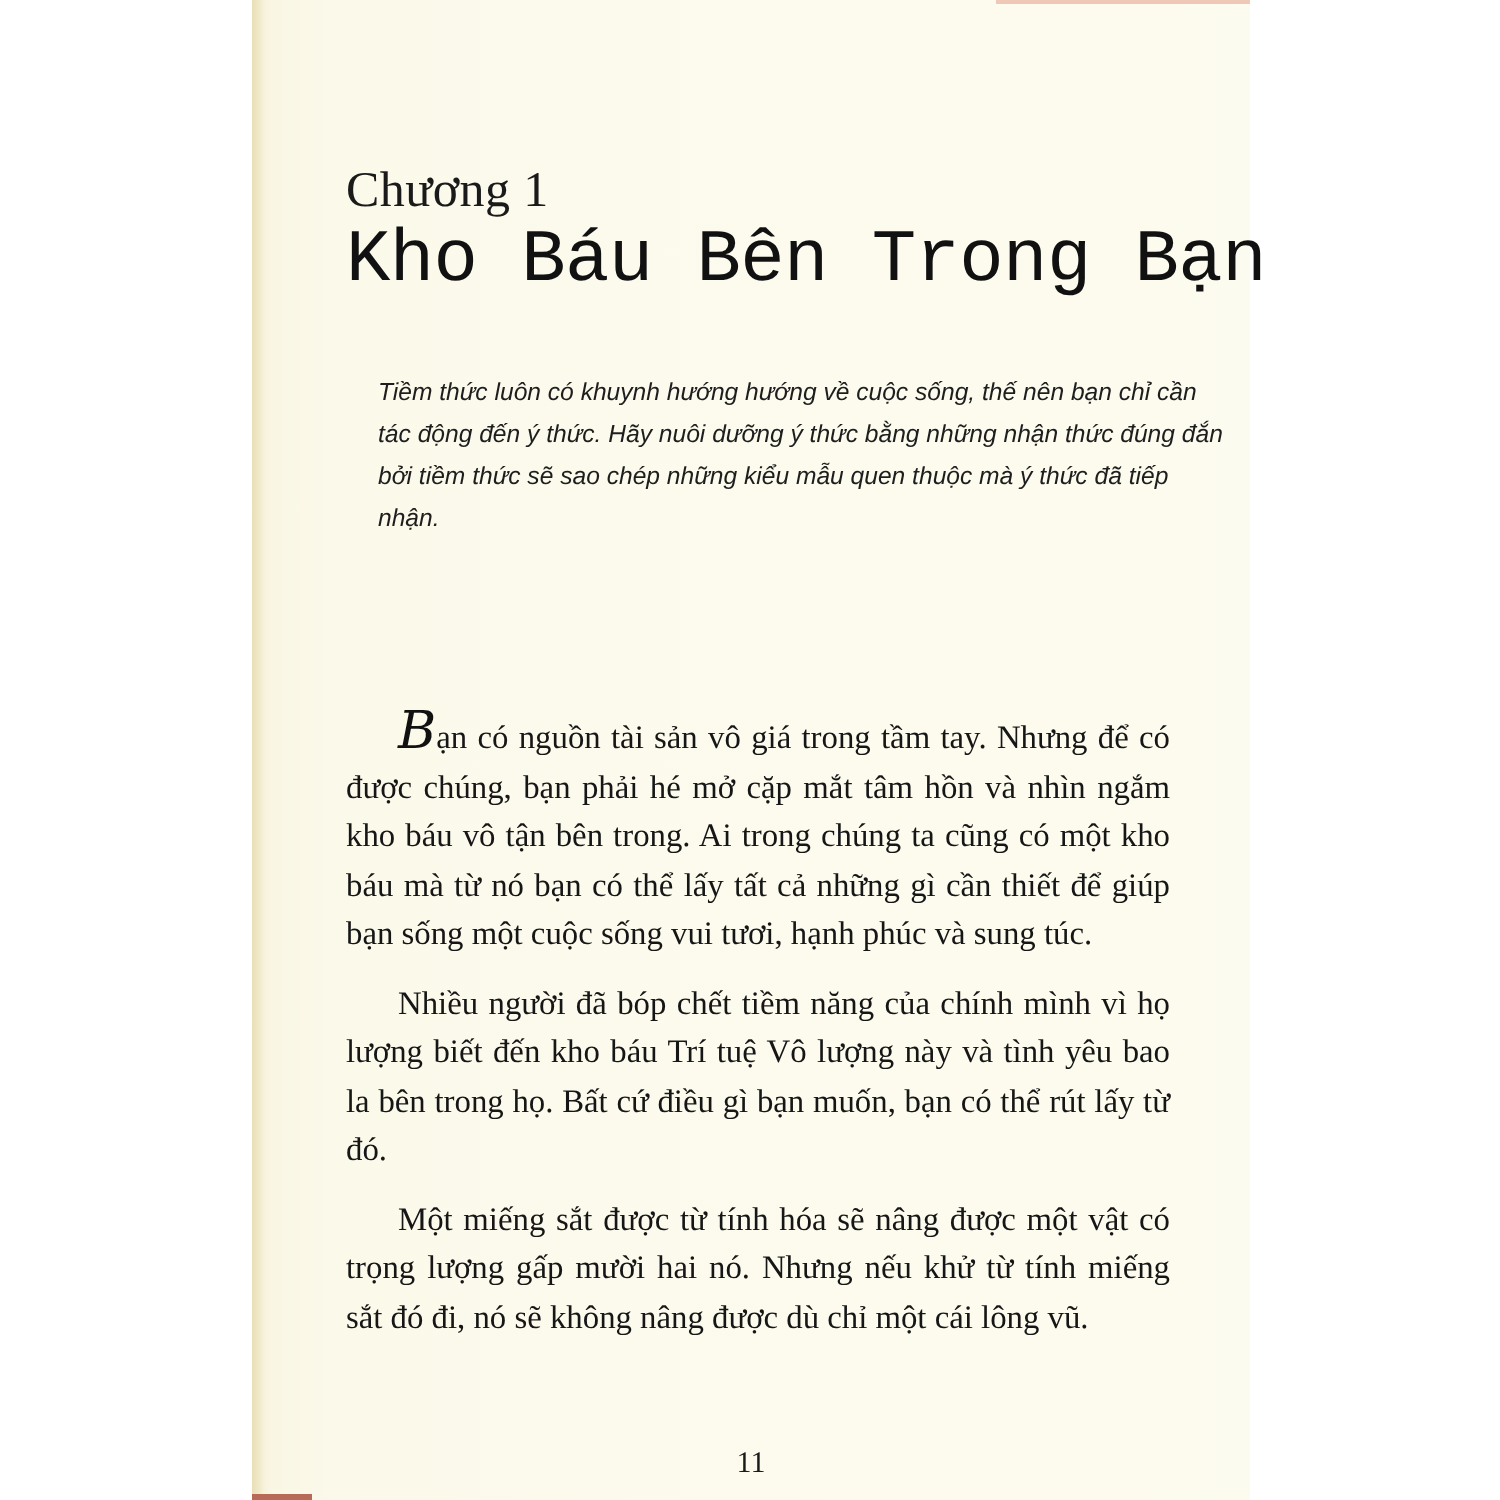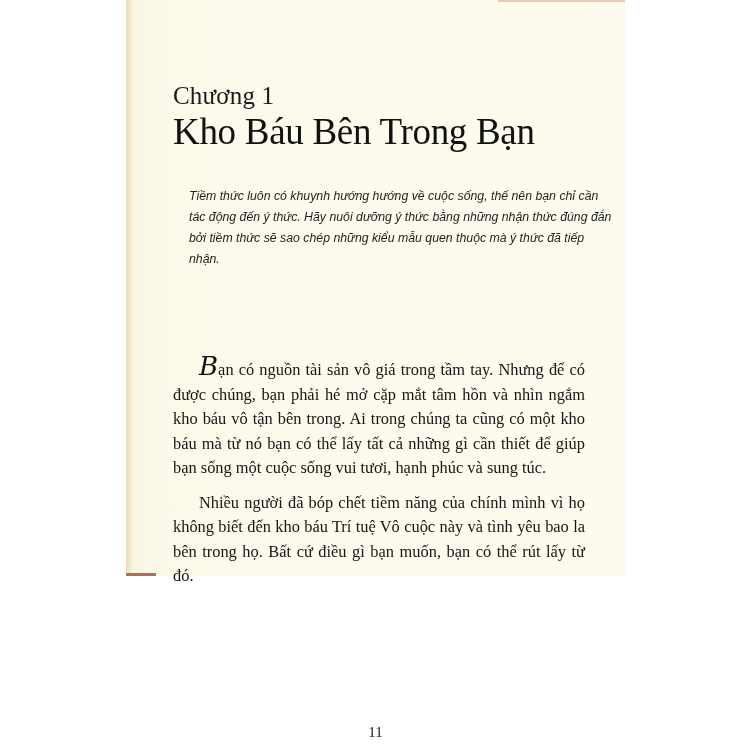--- a/index.html
+++ b/index.html
@@ -8,21 +8,21 @@
       width: 750px;
       height: 750px;
       background: #ffffff;
       overflow: hidden;
     }
     .page {
       position: absolute;
       left: 126px;
       top: 0;
       width: 499px;
-      height: 576px;
+      height: 750px;
       background: linear-gradient(90deg, #f3eccf 0px, #f9f6e4 10px, #fbf9ea 40px, #fcfbee 60%, #fcfbef 100%);
       box-sizing: border-box;
     }
     .page-shadow-left {
       position: absolute;
       left: 0;
       top: 0;
       width: 6px;
       height: 100%;
       background: linear-gradient(90deg, #e9dfb8, rgba(249,246,228,0));
@@ -50,21 +50,21 @@
       font-family: "Liberation Serif", "DejaVu Serif", serif;
       font-size: 25px;
       color: #1a1a1a;
       letter-spacing: 0.2px;
       white-space: nowrap;
     }
     .chapter-title {
       position: absolute;
       left: 47px;
       top: 110px;
-      font-family: Liberation Serif, serif;
+      font-family: Liberation Mono, monospace;
       font-size: 37px;
       color: #111111;
       letter-spacing: -0.3px;
       white-space: nowrap;
     }
     .epigraph {
       position: absolute;
       left: 47px;
       top: 170px;
       width: 425px;
@@ -116,17 +116,18 @@
   <div class="top-edge"></div>
   <div class="bottom-edge"></div>
 
   <div class="chapter-label">Chương 1</div>
   <div class="chapter-title">Kho Báu Bên Trong Bạn</div>
 
   <p class="epigraph">Tiềm thức luôn có khuynh hướng hướng về cuộc sống, thế nên bạn chỉ cần tác động đến ý thức. Hãy nuôi dưỡng ý thức bằng những nhận thức đúng đắn bởi tiềm thức sẽ sao chép những kiểu mẫu quen thuộc mà ý thức đã tiếp nhận.</p>
 
   <div class="body-text">
     <p><span class="drop-cap">B</span><span>ạn có nguồn tài sản vô giá trong tầm tay. Nhưng để có được chúng, bạn phải hé mở cặp mắt tâm hồn và nhìn ngắm kho báu vô tận bên trong. Ai trong chúng ta cũng có một kho báu mà từ nó bạn có thể lấy tất cả những gì cần thiết để giúp bạn sống một cuộc sống vui tươi, hạnh phúc và sung túc.</span></p>
-    <p>Nhiều người đã bóp chết tiềm năng của chính mình vì họ không biết đến kho báu Trí tuệ Vô cuộc này và tình yêu bao la bên trong họ. Bất cứ điều gì bạn muốn, bạn có thể rút lấy từ đó.</p>
+    <p>Nhiều người đã bóp chết tiềm năng của chính mình vì họ lượng biết đến kho báu Trí tuệ Vô lượng này và tình yêu bao la bên trong họ. Bất cứ điều gì bạn muốn, bạn có thể rút lấy từ đó.</p>
+    <p>Một miếng sắt được từ tính hóa sẽ nâng được một vật có trọng lượng gấp mười hai nó. Nhưng nếu khử từ tính miếng sắt đó đi, nó sẽ không nâng được dù chỉ một cái lông vũ.</p>
   </div>
 
   <div class="page-number">11</div>
 </div>
 
 </body></html>

